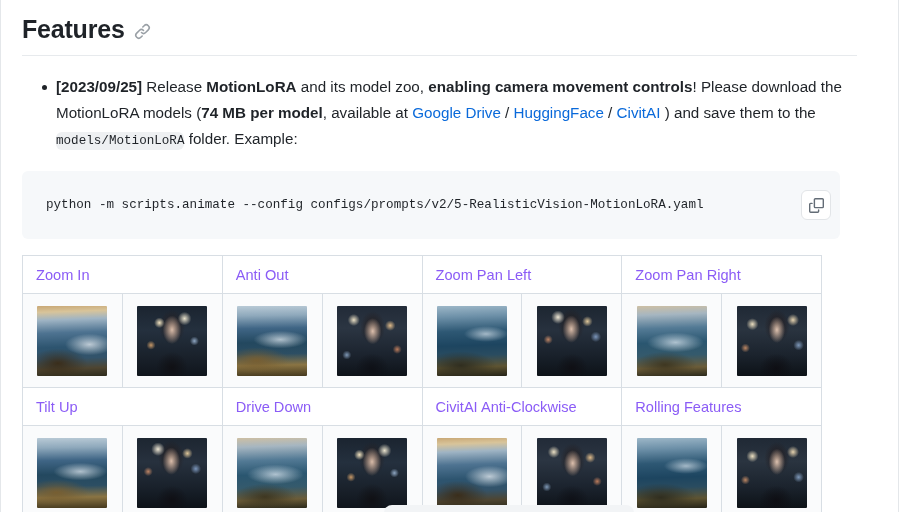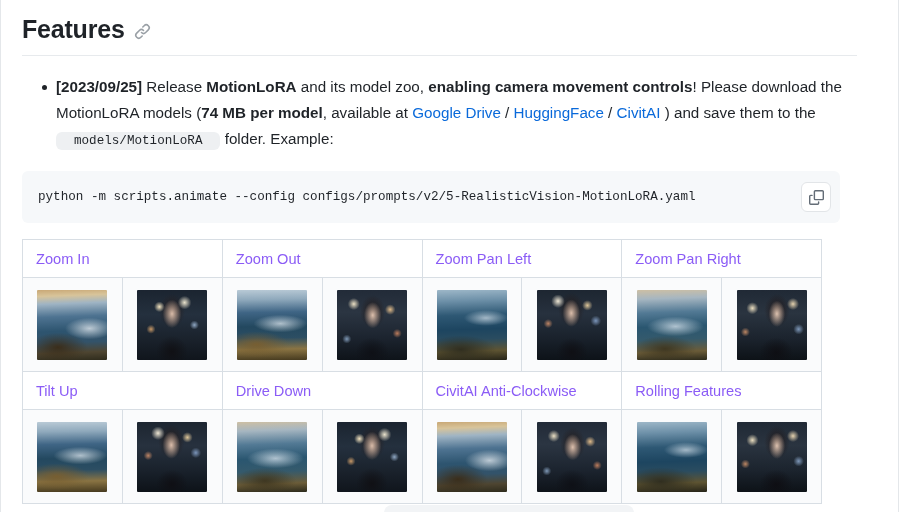--- a/index.html
+++ b/index.html
@@ -80,40 +80,40 @@
   a.lnk {
     color: #0969da;
     text-decoration: none;
     margin-top: 24px;
   }
   code.inline {
     font-family: "Liberation Mono", monospace;
     font-size: 12.6px;
     background: #eef0f2;
     border-radius: 6px;
-    padding: 2px 18px;
+    padding: 2px 0;
     color: #1f2328;
     white-space: nowrap;
   }
 
   
   .codeblock {
     position: relative;
     margin-top: 17px;
     margin-left: 0px;
     width: 818px;
     background: #f6f8fa;
     border-radius: 6px;
     padding: 16px 46px 16px 16px;
     min-height: 50px;
     display: flex;
     align-items: center;
   }
   .codeblock pre {
-    margin: 0;
+    margin: 8px;
     font-family: "Liberation Mono", monospace;
     font-size: 12.6px;
     line-height: 20px;
     color: #1f2328;
     white-space: pre;
     overflow: hidden;
   }
   .copy-btn {
     position: absolute;
     right: 9px;
@@ -278,21 +278,21 @@
           <path d="M0 6.75C0 5.784.784 5 1.75 5h1.5a.75.75 0 0 1 0 1.5h-1.5a.25.25 0 0 0-.25.25v7.5c0 .138.112.25.25.25h7.5a.25.25 0 0 0 .25-.25v-1.5a.75.75 0 0 1 1.5 0v1.5A1.75 1.75 0 0 1 9.25 16h-7.5A1.75 1.75 0 0 1 0 14.25Z"></path>
           <path d="M5 1.75C5 .784 5.784 0 6.75 0h7.5C15.216 0 16 .784 16 1.75v7.5A1.75 1.75 0 0 1 14.25 11h-7.5A1.75 1.75 0 0 1 5 9.25Zm1.75-.25a.25.25 0 0 0-.25.25v7.5c0 .138.112.25.25.25h7.5a.25.25 0 0 0 .25-.25v-7.5a.25.25 0 0 0-.25-.25Z"></path>
         </svg>
       </button>
     </div>
 
     <table class="mlora-table">
       <tbody>
           <tr>
             <th colspan="2">Zoom In</th>
-            <th colspan="2">Zoom Out</th>
+            <th colspan="2">Anti Out</th>
             <th colspan="2">Zoom Pan Left</th>
             <th colspan="2">Zoom Pan Right</th>
           </tr>
           <tr>
             <td><div class="thumb ocean-a"></div></td>
             <td><div class="thumb portrait-a"></div></td>
             <td><div class="thumb ocean-b"></div></td>
             <td><div class="thumb portrait-b"></div></td>
             <td><div class="thumb ocean-c"></div></td>
             <td><div class="thumb portrait-c"></div></td>

